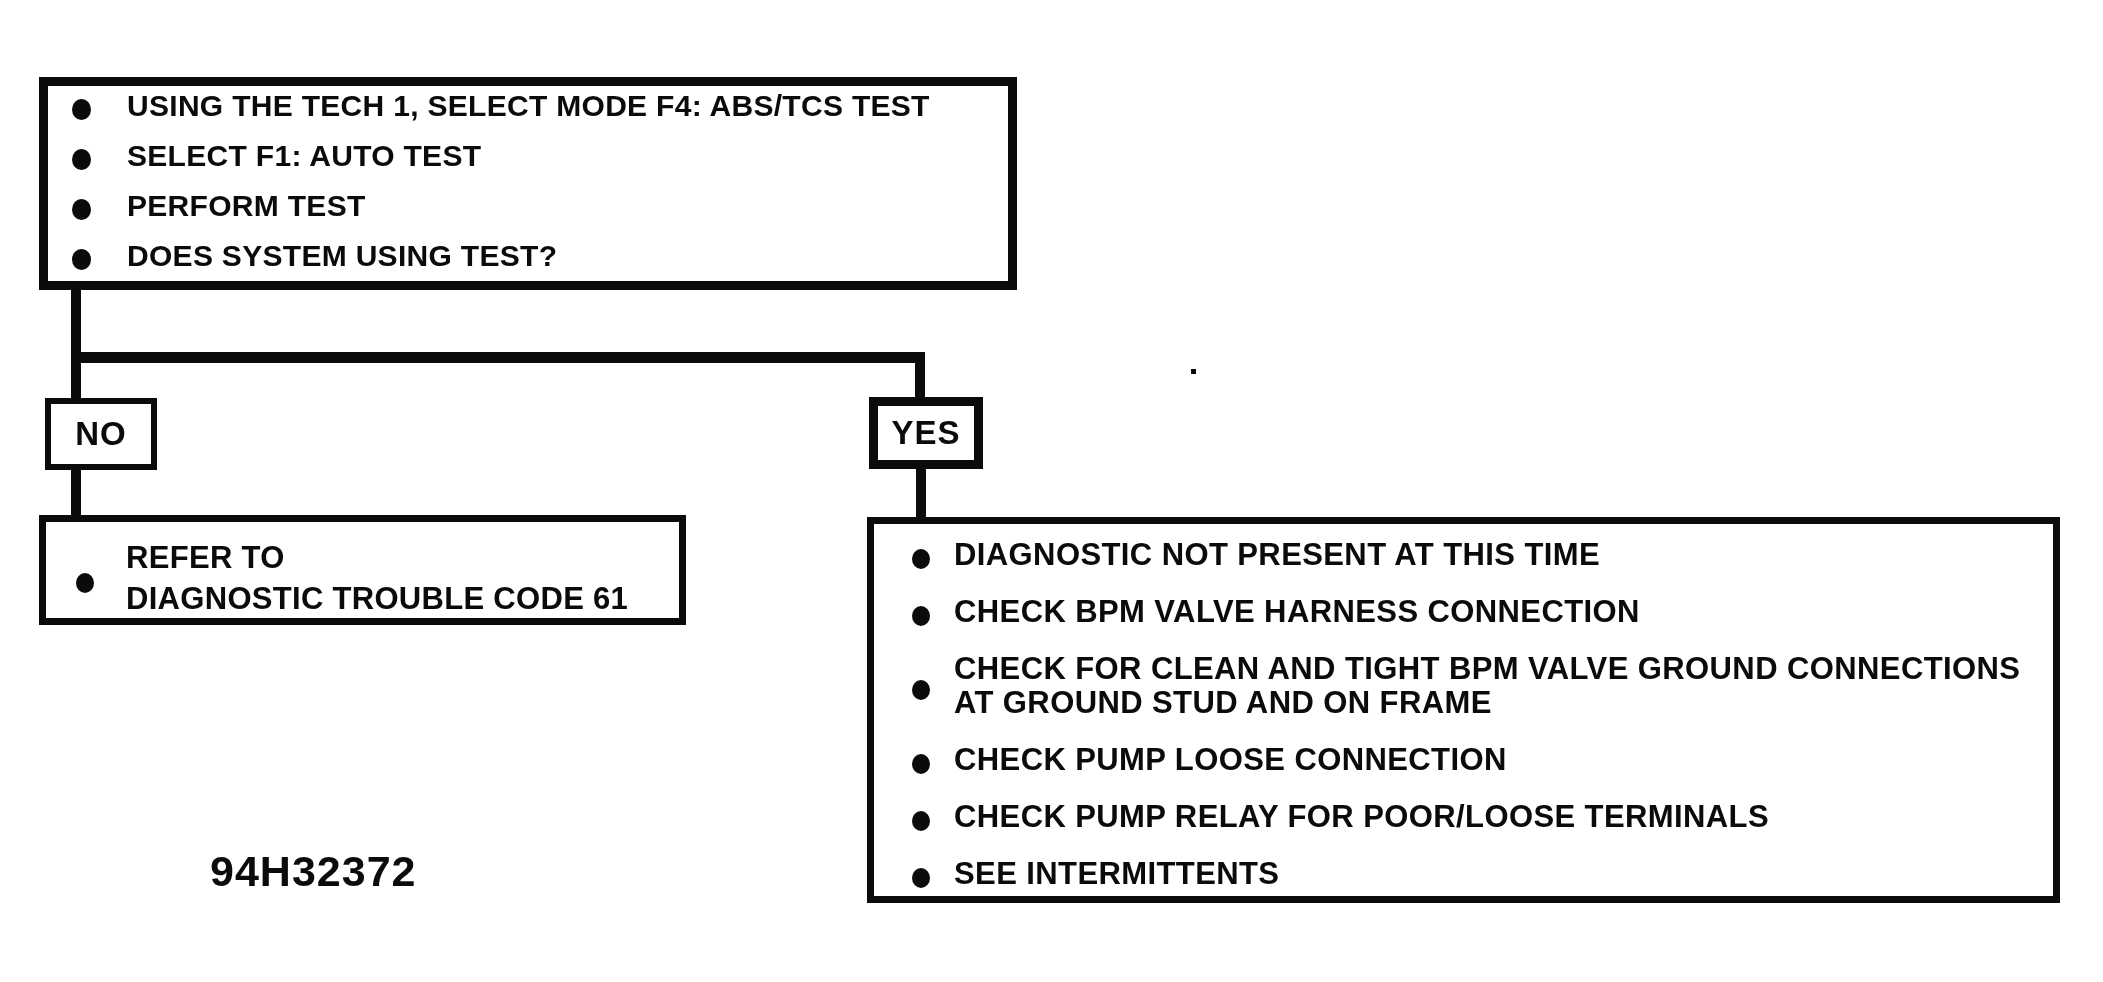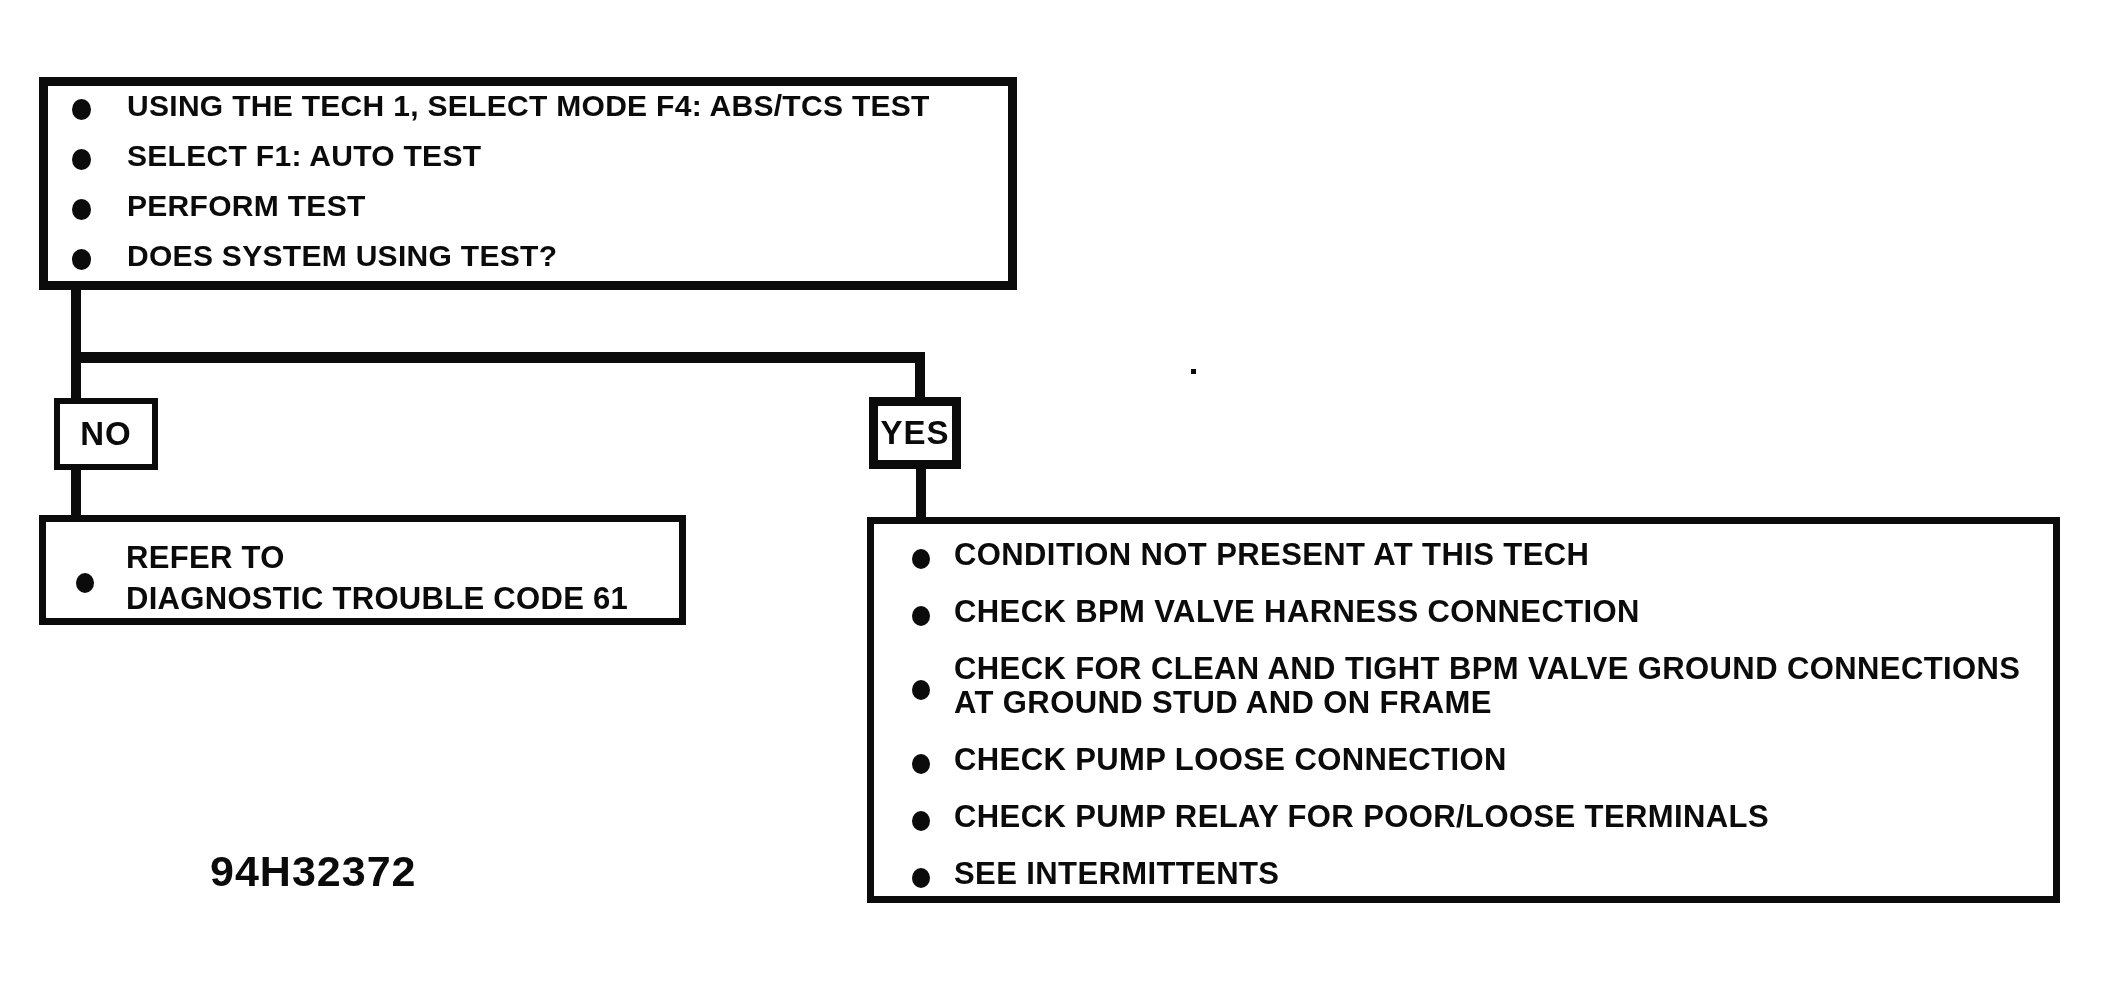--- a/index.html
+++ b/index.html
@@ -41,22 +41,22 @@
   }
 
   
   .branch-box {
     position: absolute;
     border: 6px solid var(--ink);
     background: var(--paper);
     display: flex; align-items: center; justify-content: center;
     font-size: 33px; font-weight: 700; letter-spacing: 1px;
   }
-  .no-box  { left: 54px;  top: 398px; width: 104px; height: 72px; }
-  .yes-box { left: 869px; top: 397px; width: 92px; height: 72px; border-width: 9px; }
+  .no-box  { left: 45px;  top: 398px; width: 112px; height: 72px; }
+  .yes-box { left: 869px; top: 397px; width: 114px; height: 72px; border-width: 9px; }
 
   
   .bullet-item {
     display: flex;
     align-items: center;
   }
   .dot {
     flex: 0 0 auto;
     width: 19px; height: 21px;
     border-radius: 50%;
@@ -161,21 +161,21 @@
 DIAGNOSTIC TROUBLE CODE 61</span>
         </div>
       </div>
   </div>
 
   <div class="box yes-result-box">
     <div>
 
         <div class="bullet-item">
           <span class="dot"></span>
-          <span class="bullet-text">CONDITION NOT PRESENT AT THIS TECH</span>
+          <span class="bullet-text">DIAGNOSTIC NOT PRESENT AT THIS TIME</span>
         </div>
 
         <div class="bullet-item">
           <span class="dot"></span>
           <span class="bullet-text">CHECK BPM VALVE HARNESS CONNECTION</span>
         </div>
 
         <div class="bullet-item">
           <span class="dot"></span>
           <span class="bullet-text">CHECK FOR CLEAN AND TIGHT BPM VALVE GROUND CONNECTIONS

